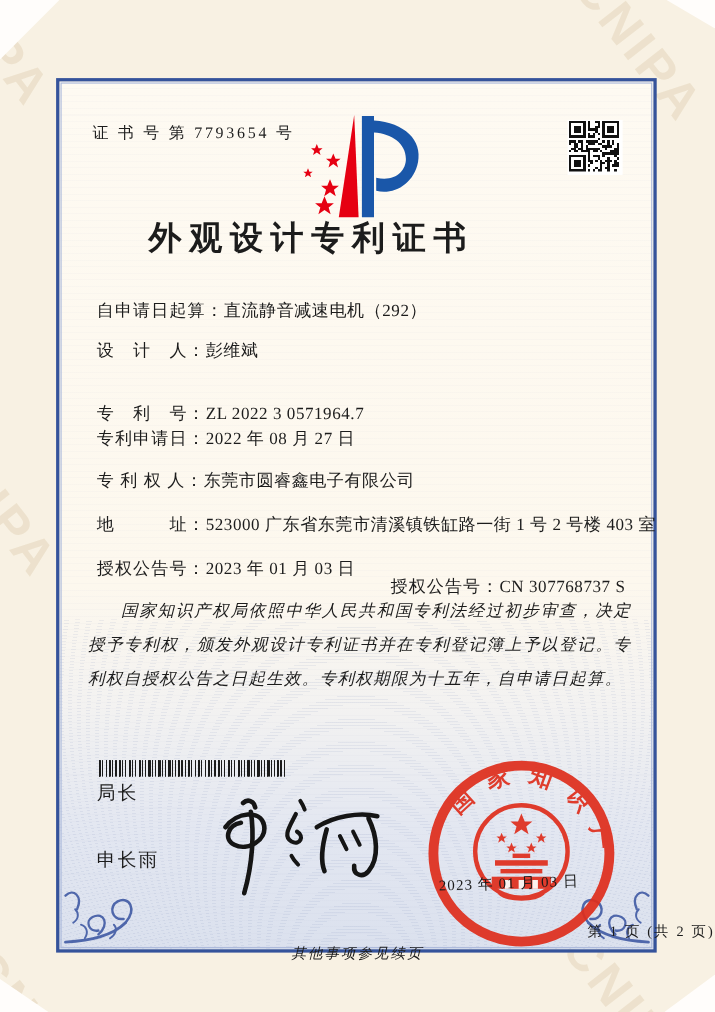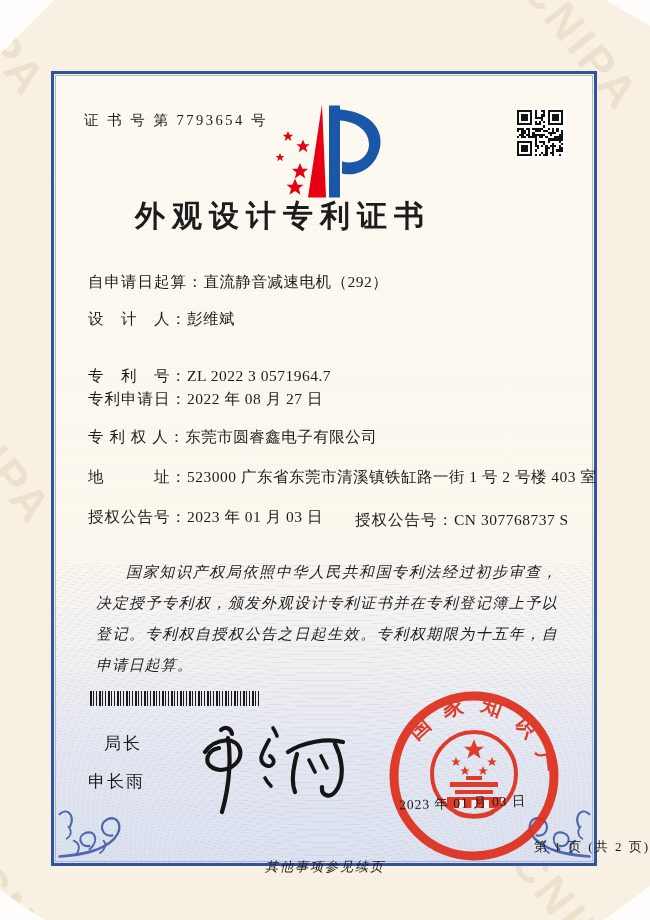--- a/index.html
+++ b/index.html
@@ -53,39 +53,39 @@
   .qr{position:absolute;z-index:3;left:516px;top:109px;width:48px;height:48px;background:#fff;padding:1px;}
   .title{
     position:absolute;z-index:3;left:0;width:566px;top:196px;text-align:center;
     font-size:30px;font-weight:bold;letter-spacing:7px;
   }
   
   .field{position:absolute;z-index:3;left:88px;font-size:15.5px;letter-spacing:.5px;white-space:nowrap;}
   .field .lbl{letter-spacing:1px;}
   .f0{top:272px;} .f1{top:309px;} .f2{top:366px;} .f3{top:389px;}
   .f4{top:427px;text-align:center;} .f5{top:467px;} .f6{top:507px;}
-  .grant2{position:absolute;left:267px;top:3px;}
+  .grant2{position:absolute;left:267px;top:16px;}
   
   .paras{
     position:absolute;z-index:3;left:80px;top:541px;width:494px;
     font-size:15px;font-style:italic;line-height:31px;letter-spacing:1.2px;
     text-align:justify;
   }
-  .paras p{margin:16px;text-indent:2em;}
+  .paras p{margin:0;text-indent:2em;}
   
   .barcode{
     position:absolute;z-index:3;left:90px;top:691px;width:169px;height:15px;
     background:
       repeating-linear-gradient(90deg,#1b1b1b 0 1px,transparent 1px 3px),
       repeating-linear-gradient(90deg,#1b1b1b 0 2px,transparent 2px 9px),
       repeating-linear-gradient(90deg,#1b1b1b 0 1px,transparent 1px 6px);
   }
   .signer{position:absolute;z-index:3;left:88px;font-family:"Liberation Sans",sans-serif;
     font-size:17px;letter-spacing:2px;}
-  .signer.t{top:732px;margin-left:16px;} .signer.n{top:770px;}
+  .signer.t{top:709px;} .signer.n{top:770px;}
   .signature{position:absolute;z-index:4;left:185px;top:700px;width:175px;height:120px;}
   .seal{position:absolute;z-index:3;left:386px;top:688px;width:176px;height:176px;opacity:.93;}
   .seal-date{
     position:absolute;z-index:4;left:399px;top:794px;width:150px;
     font-size:13.5px;letter-spacing:1px;color:#1a1a1a;transform:rotate(-2deg);white-space:nowrap;
   }
   .page-info{position:absolute;z-index:3;left:0;width:650px;top:838px;text-align:right;
     font-size:13px;letter-spacing:2px;}
   .footer-note{position:absolute;z-index:3;left:0;width:650px;top:858px;text-align:center;
     font-size:13px;font-style:italic;letter-spacing:2px;}

